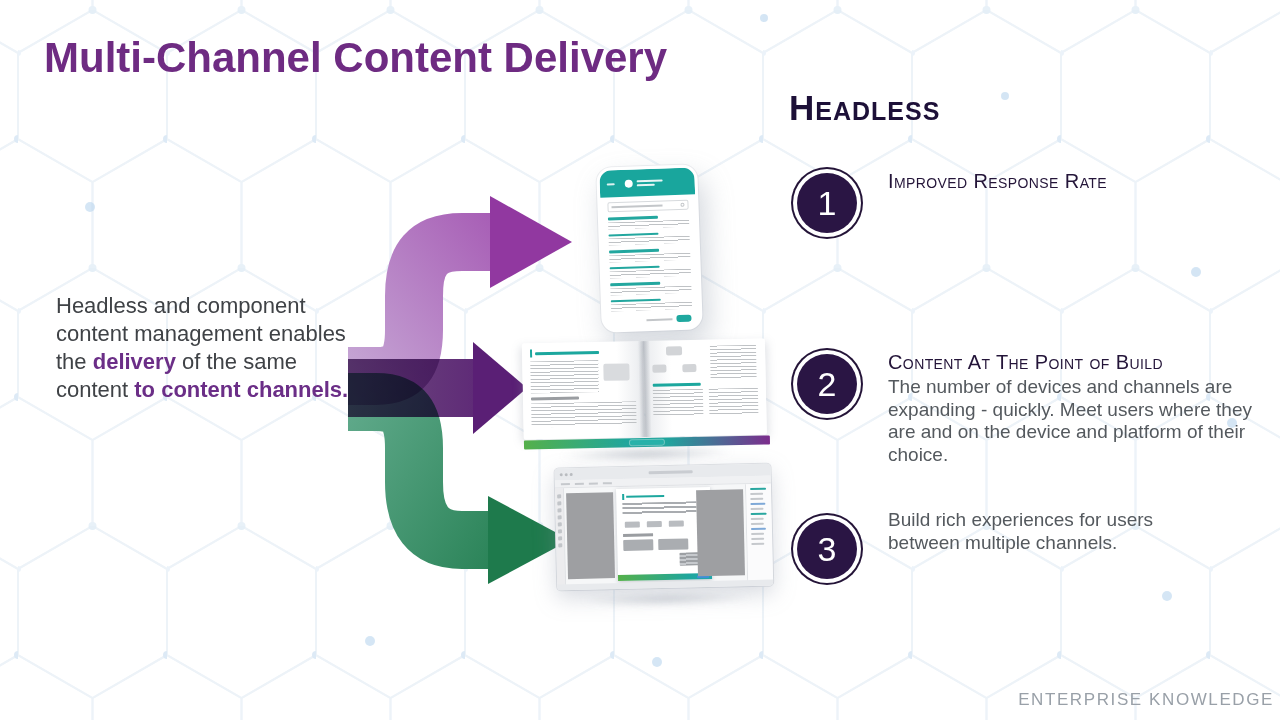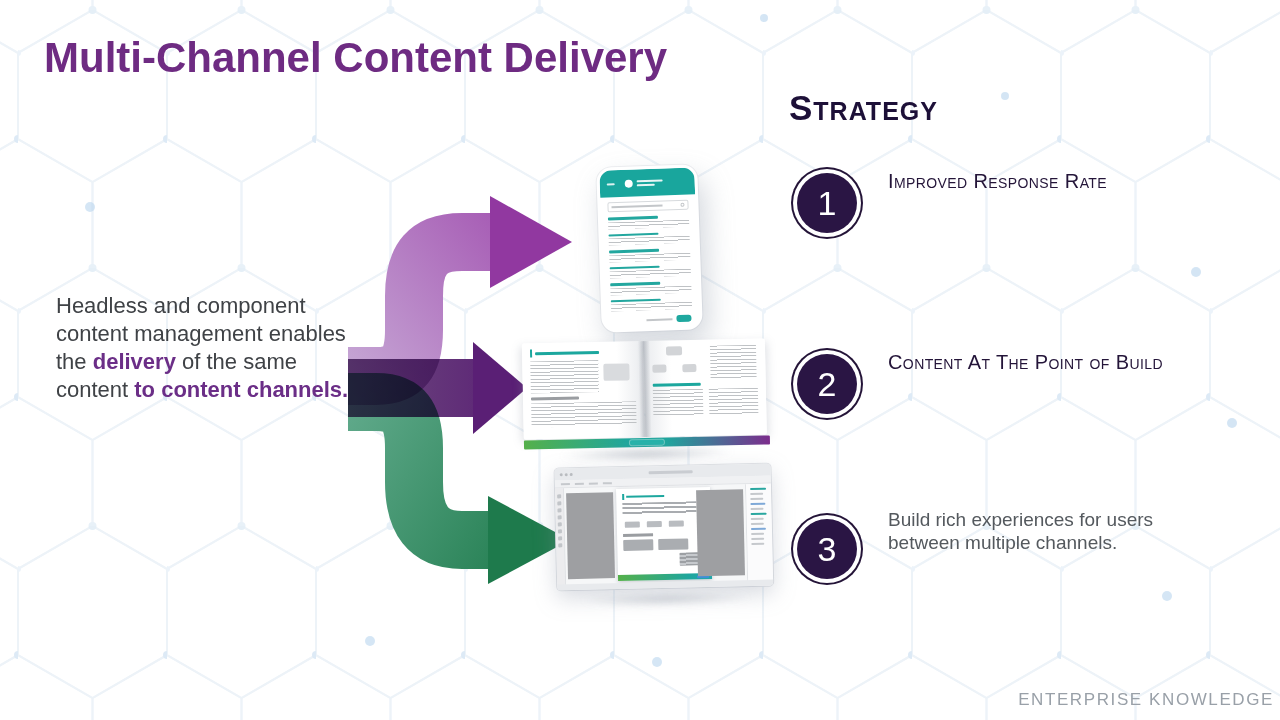--- a/index.html
+++ b/index.html
@@ -357,30 +357,31 @@
           <i class="pnl-blue"></i>
             <i class="pnl-gray"></i>
             <i class="pnl-gray"></i>
             <i class="pnl-gray"></i>
         </div>
       </div>
       <div class="win-status"></div>
     </div>
   </div>
 
-  <h2 class="outcomes-heading">Strategy</h2>
+  <h2 class="outcomes-heading">Headless</h2>
 
   <div class="num-ball ball-1">1</div>
   <div class="outcome-text ot-1">
     <div class="outcome-title">Improved Response Rate</div>
   </div>
 
   <div class="num-ball ball-2">2</div>
   <div class="outcome-text ot-2">
     <div class="outcome-title">Content At The Point of Build</div>
+    <div class="outcome-body">The number of devices and channels are expanding - quickly. Meet users where they are and on the device and platform of their choice.</div>
   </div>
 
   <div class="num-ball ball-3">3</div>
   <div class="outcome-text ot-3">
     <div class="outcome-body">Build rich experiences for users between multiple channels.</div>
   </div>
 
   <div class="brand">ENTERPRISE KNOWLEDGE</div>
 
 </div>

